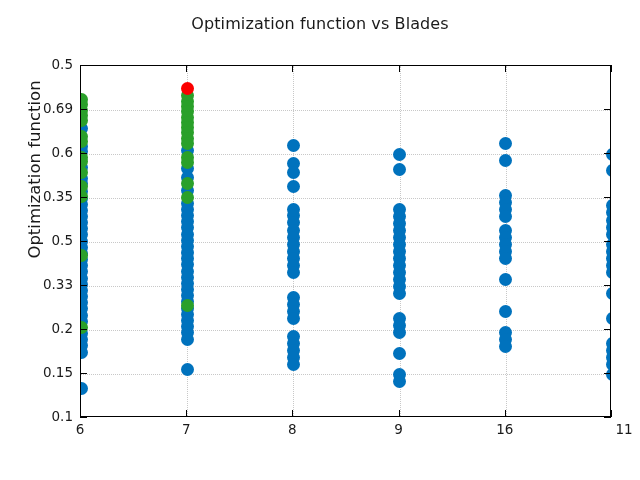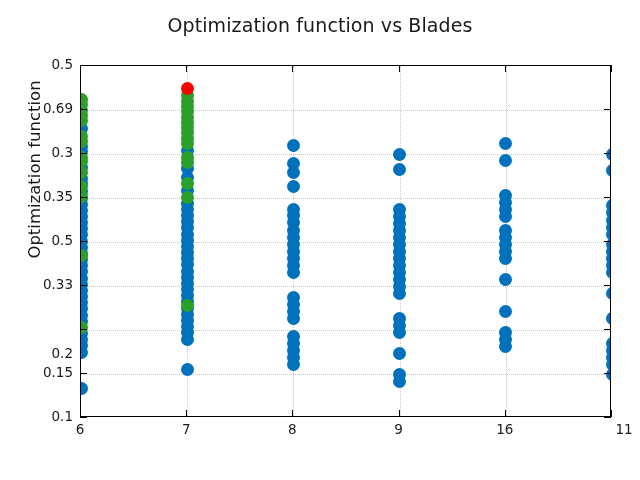--- a/index.html
+++ b/index.html
@@ -7,21 +7,21 @@
     width:640px;height:480px;
     background:#ffffff;
     font-family:"DejaVu Sans", sans-serif;
     overflow:hidden;
   }
   #figure{position:relative;width:640px;height:480px;}
 
   #title{
     position:absolute;left:0;top:14px;width:640px;
     text-align:center;
-    font-size:19px;color:#1a1a1a;
+    font-size:16px;color:#1a1a1a;
     letter-spacing:0.1px;
   }
 
   
   #plotbox{
     position:absolute;
     left:80px;top:65px;
     width:531px;height:352px;
     border:1.6px solid #000000;
     box-sizing:border-box;
@@ -291,25 +291,25 @@
       <div class="xtick " style="left: 398.6px;"></div>
       <div class="xtick b" style="left: 398.6px;"></div>
       <div class="xtick " style="left: 504.8px;"></div>
       <div class="xtick b" style="left: 504.8px;"></div>
       <div class="xtick " style="left: 611px;"></div>
       <div class="xtick b" style="left: 611px;"></div>
     </div>
   <div id="ylabels">
       <div class="ylabtxt" style="right: 567px; top: 408px;">0.1</div>
       <div class="ylabtxt" style="right: 567px; top: 364px;">0.15</div>
-      <div class="ylabtxt" style="right: 567px; top: 320px; margin-top: 25px;">0.2</div>
+      <div class="ylabtxt" style="right: 567px; top: 320px;">0.2</div>
       <div class="ylabtxt" style="right: 567px; top: 276px;">0.33</div>
       <div class="ylabtxt" style="right: 567px; top: 232px;">0.5</div>
       <div class="ylabtxt" style="right: 567px; top: 188px;">0.35</div>
-      <div class="ylabtxt" style="right: 567px; top: 144px;">0.3</div>
+      <div class="ylabtxt" style="right: 567px; top: 144px;">0.6</div>
       <div class="ylabtxt" style="right: 567px; top: 100px;">0.69</div>
       <div class="ylabtxt" style="right: 567px; top: 56px;">0.5</div>
     </div>
   <div id="xlabels">
       <div class="xlabtxt" style="left: 50px;">6</div>
       <div class="xlabtxt" style="left: 156.2px;">7</div>
       <div class="xlabtxt" style="left: 262.4px;">8</div>
       <div class="xlabtxt" style="left: 368.6px;">9</div>
       <div class="xlabtxt" style="left: 474.8px;">16</div>
       <div class="xlabtxt" style="left: 594px;">11</div>

